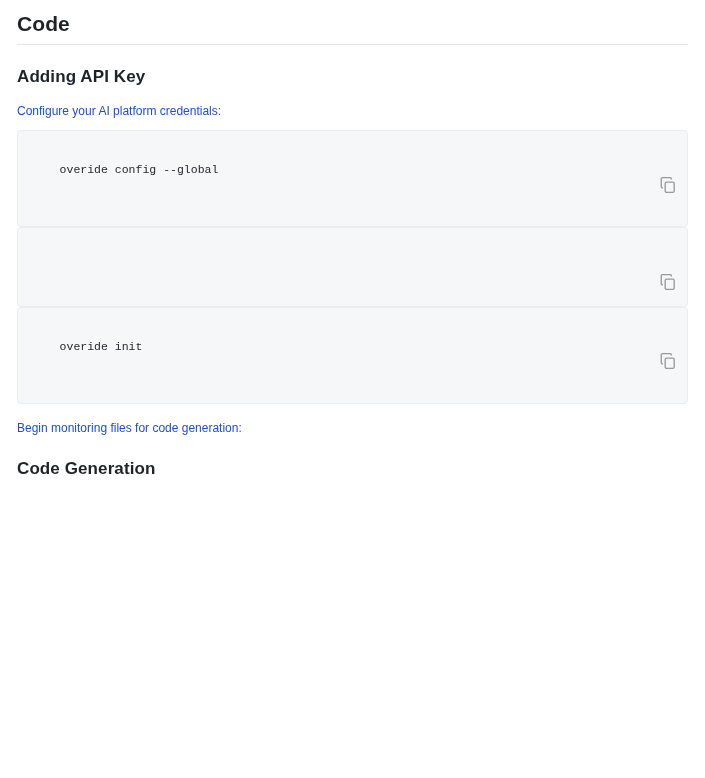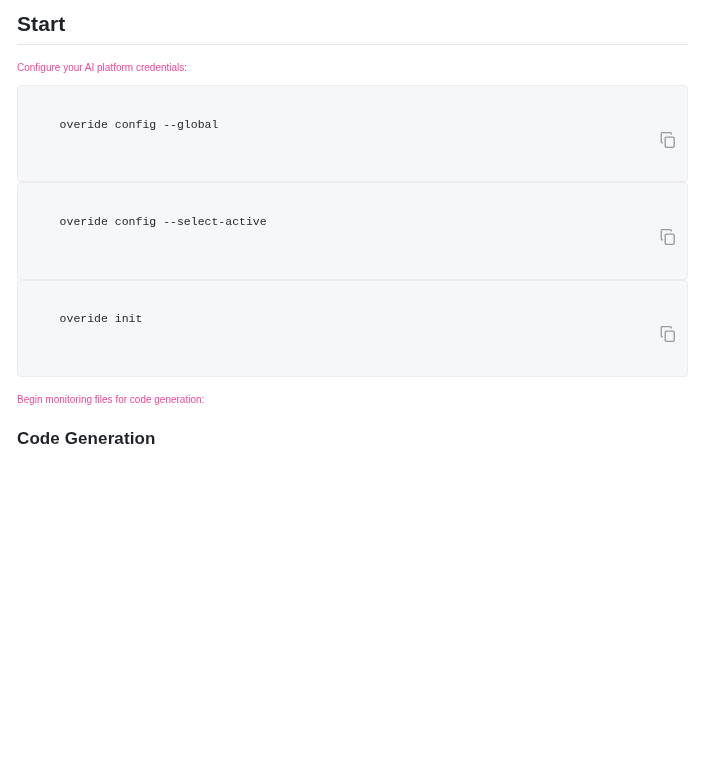--- a/index.html
+++ b/index.html
@@ -28,22 +28,22 @@
     letter-spacing: 0.1px;
   }
   .section-title {
     font-size: 17px;
     font-weight: bold;
     color: #1f2328;
     margin: 22px 0 0 0;
     letter-spacing: 0.1px;
   }
   .para {
-    font-size: 10px;
-    color: #ec4899;
+    font-size: 12px;
+    color: #1d4ed8;
     margin: 15px 0 10px 0;
     line-height: 1.5;
   }
   .code-block {
     position: relative;
     background: #f6f7f8;
     border: 1px solid #ececee;
     border-radius: 4px;
     padding: 12px 42px 12px 14px;
     font-family: "Liberation Mono", "DejaVu Sans Mono", monospace;
@@ -62,38 +62,38 @@
     cursor: pointer;
     opacity: 0.55;
   }
   .copy-btn svg { display: block; }
 </style>
 </head>
 <body>
 
 <div class="page">
 
-  <h1 class="page-title">Start</h1>
+  <h1 class="page-title">Code</h1>
 
+  <h2 class="section-title">Adding API Key</h2>
 
   <p class="para">Configure your AI platform credentials:</p>
 
   <div class="code-block">
     <span>overide config --global</span>
     <span class="copy-btn">
       <svg viewBox="0 0 16 16" width="18" height="18" fill="none" stroke="#4a4f55" stroke-width="1.2">
         <rect x="5.5" y="5.5" width="8" height="9" rx="1.2"></rect>
         <path d="M3.5 10.5h-.5a1 1 0 0 1-1-1v-7a1 1 0 0 1 1-1h7a1 1 0 0 1 1 1v.5"></path>
       </svg>
     </span>
   </div>
 
 
   <div class="code-block">
-    <span>overide config --select-active</span>
     <span class="copy-btn">
       <svg viewBox="0 0 16 16" width="18" height="18" fill="none" stroke="#4a4f55" stroke-width="1.2">
         <rect x="5.5" y="5.5" width="8" height="9" rx="1.2"></rect>
         <path d="M3.5 10.5h-.5a1 1 0 0 1-1-1v-7a1 1 0 0 1 1-1h7a1 1 0 0 1 1 1v.5"></path>
       </svg>
     </span>
   </div>
 
 
 

